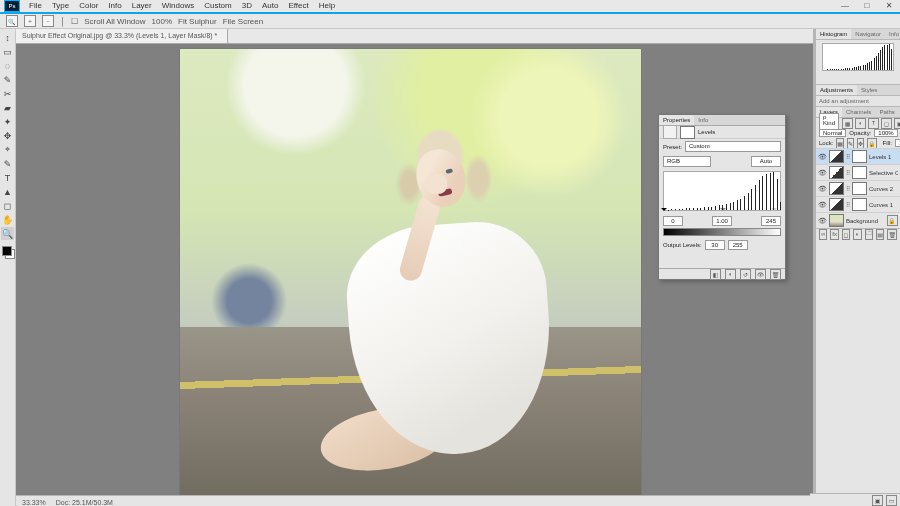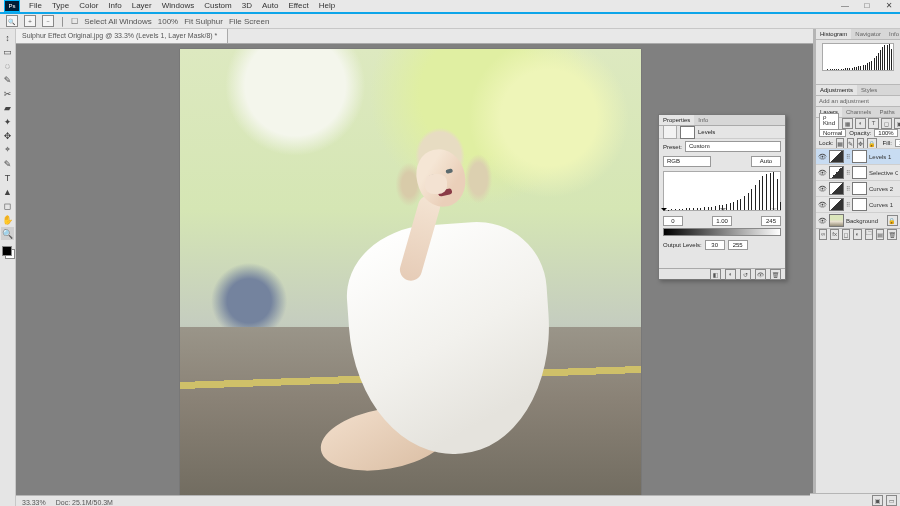--- a/index.html
+++ b/index.html
@@ -110,21 +110,21 @@
     <div class="win-btn">✕</div>
   </div>
 </div>
 
 <div class="optbar">
   <div class="opt-ico">🔍</div>
   <div class="opt-ico">＋</div>
   <div class="opt-ico">－</div>
   <span>│</span>
   <span>☐</span>
-  <span>Select All Windows</span>
+  <span>Scroll All Window</span>
   <span>100%</span>
   <span>Fit Sulphur</span>
   <span>File Screen</span>
 </div>
 
 <div class="workspace">
 
   <div class="toolbar">
     <div class="tbtn">↕</div>
     <div class="tbtn">▭</div>

